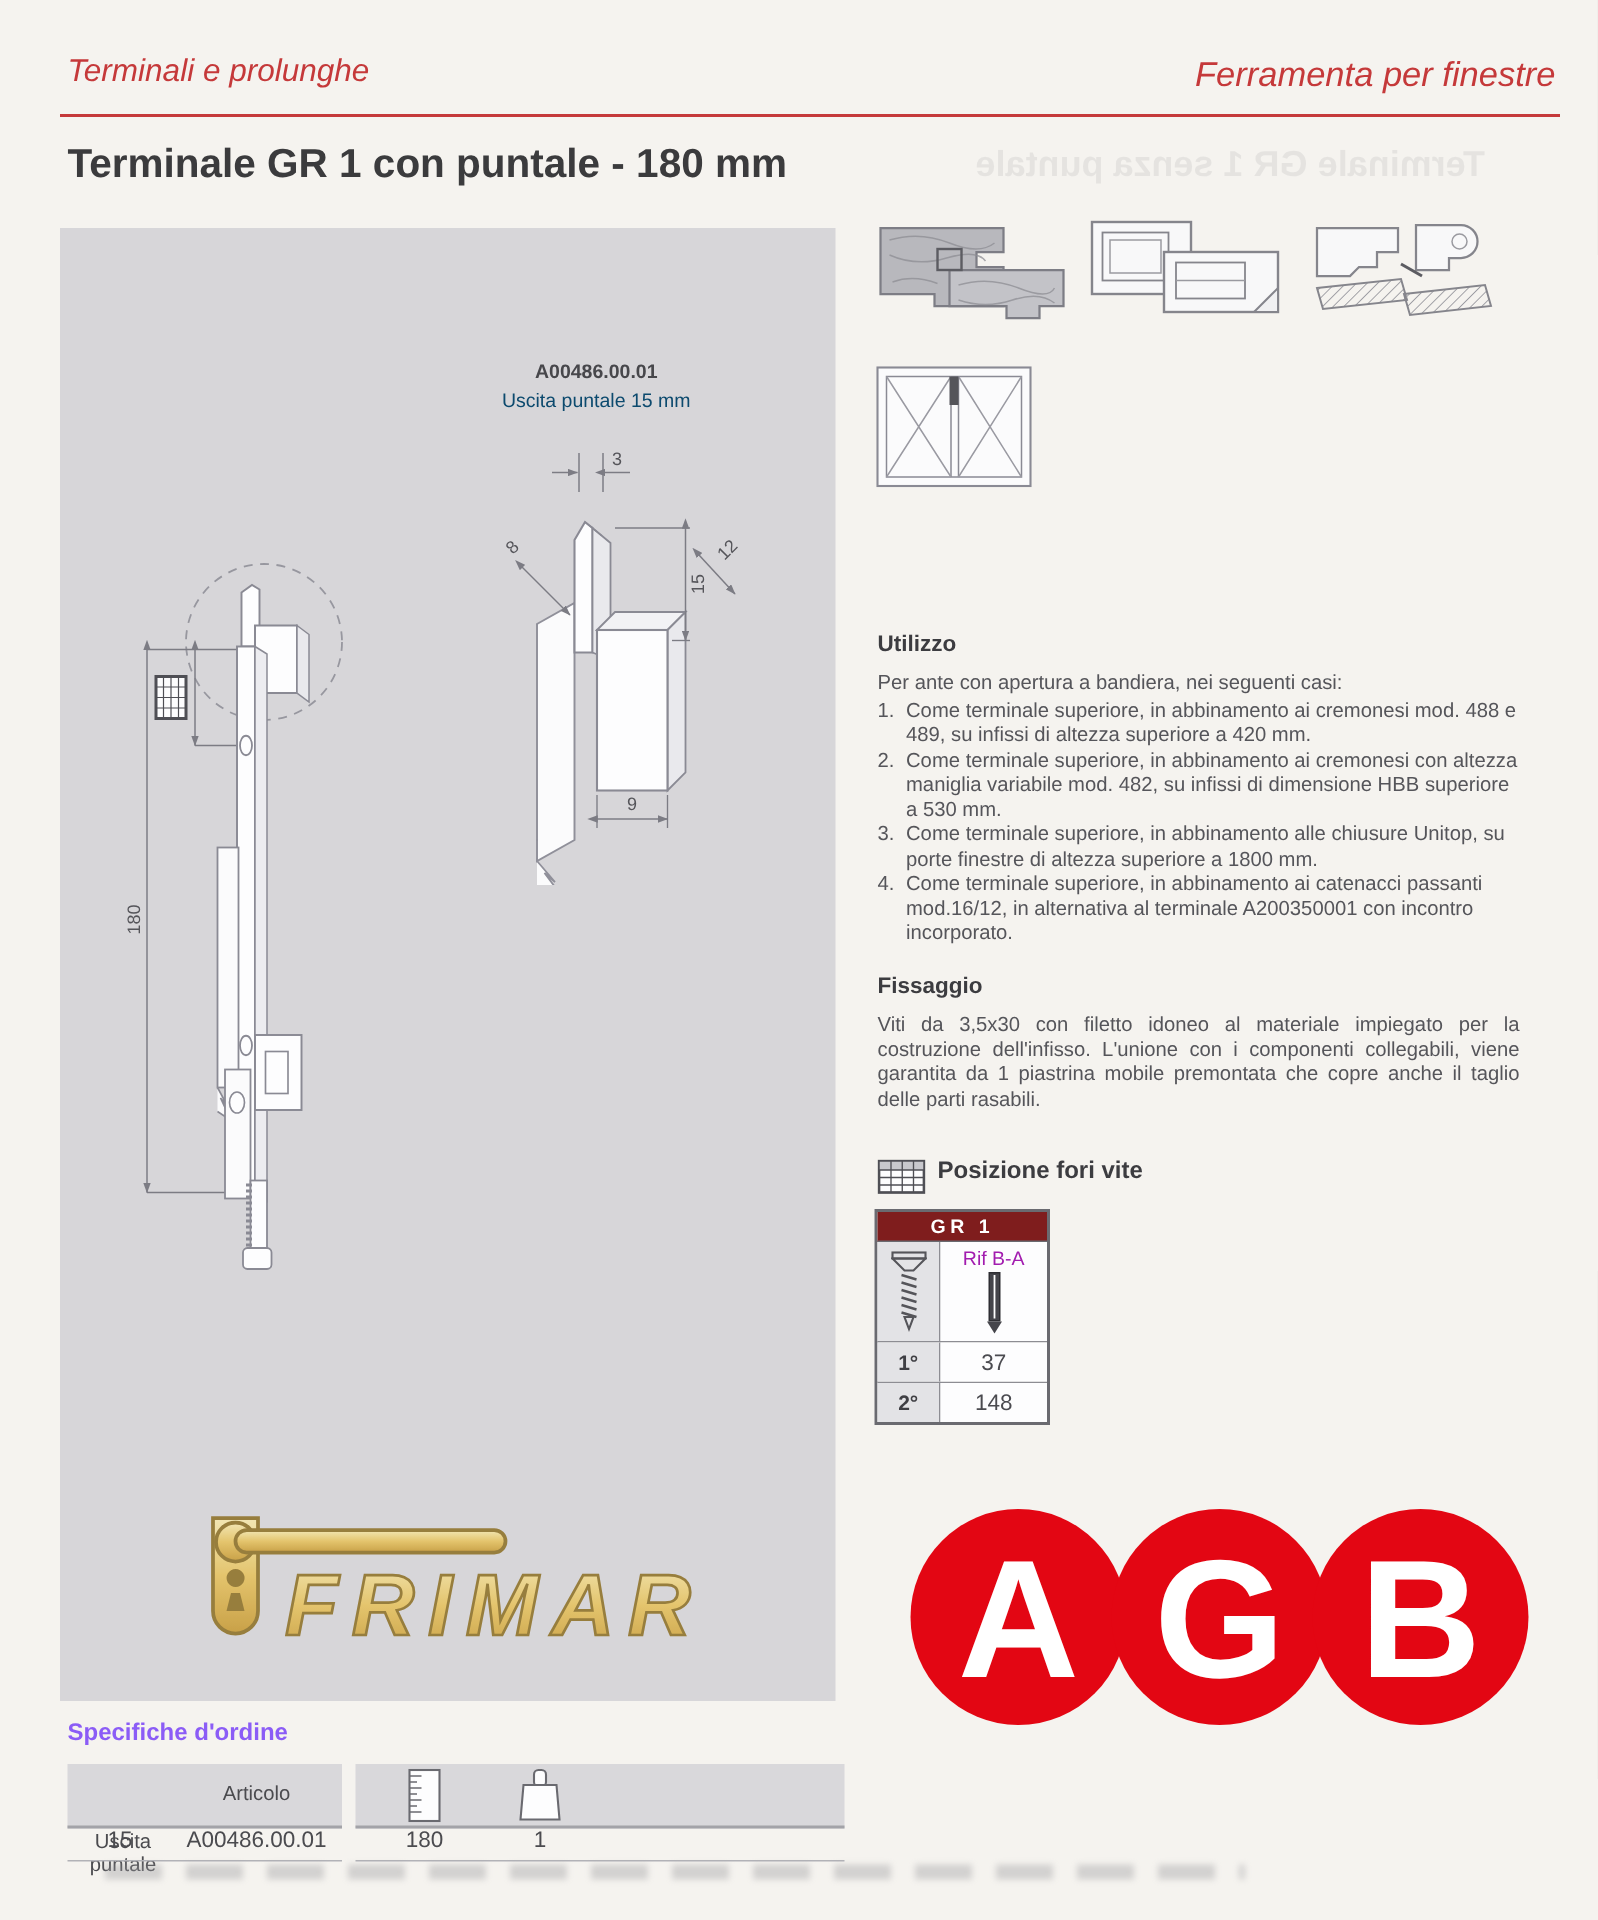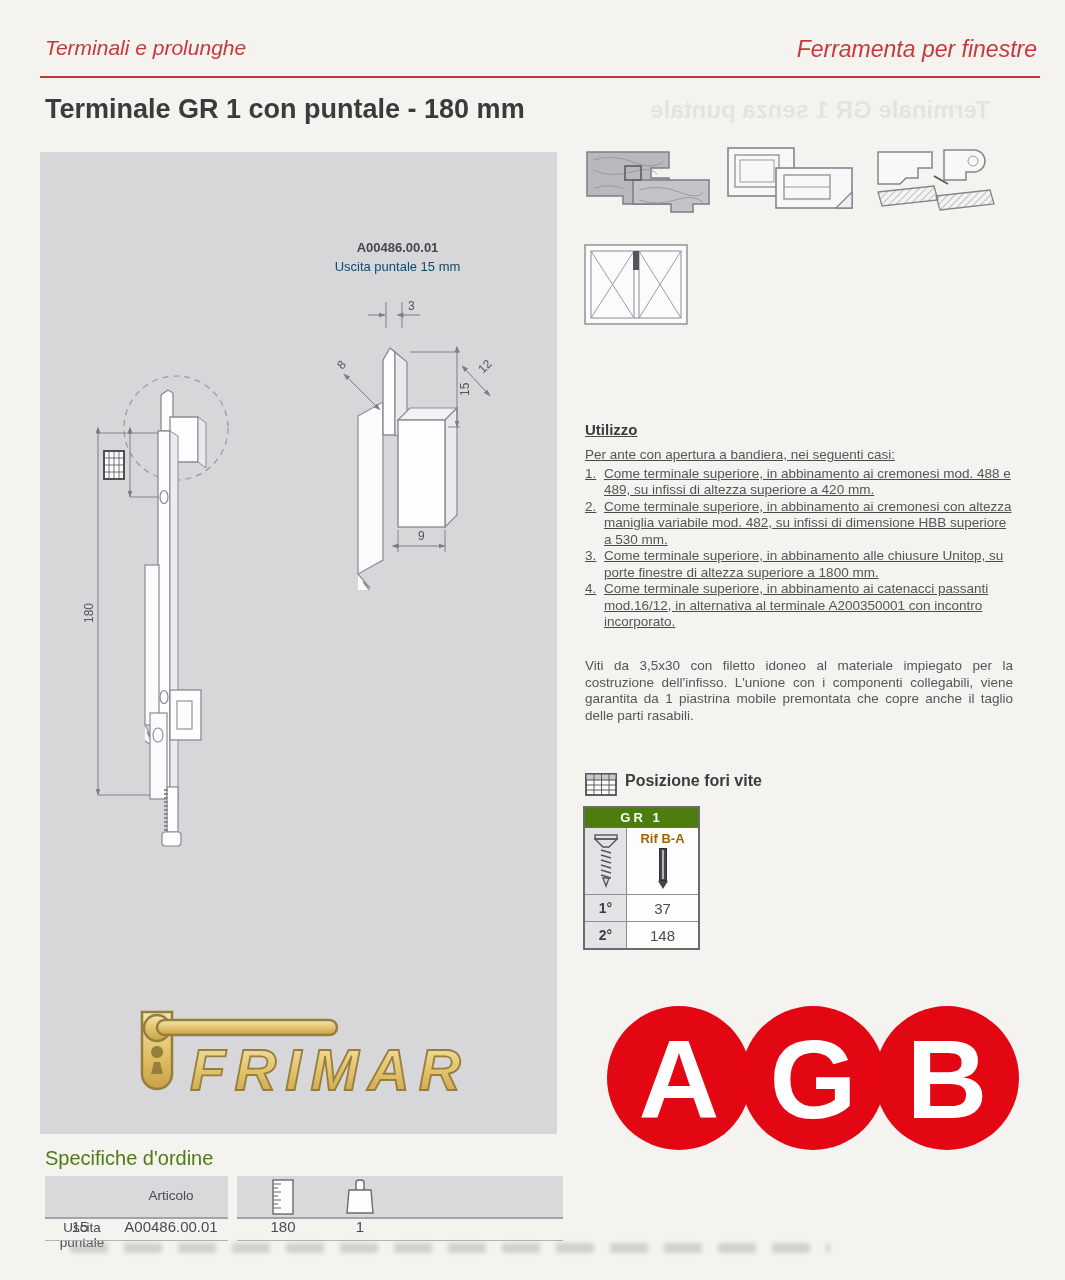--- a/index.html
+++ b/index.html
@@ -27,34 +27,34 @@
   .gap{display:inline-block;width:40px;}
   .uitem{display:flex;}
   .uitem .num{width:19px;flex:none;font-size:13.5px;line-height:16.5px;color:#55555a;}
   .uitem .txt{flex:1;}
 
   
   .fori-head{left:625px;top:772px;font-size:16px;font-weight:bold;color:#3c3c40;}
 
   
   .gr1{left:583px;top:806px;width:113px;border:2px solid #6a6a70;background:#fff;font-size:13px;}
-  .gr1 .thead{height:19px;background:#4d7c0f;color:#fff;font-weight:bold;text-align:center;line-height:19px;letter-spacing:3px;border-bottom:1px solid #6a6a70;}
+  .gr1 .thead{height:19px;background:#7f1d1d;color:#fff;font-weight:bold;text-align:center;line-height:19px;letter-spacing:3px;border-bottom:1px solid #6a6a70;}
   .gr1 .row{display:flex;border-bottom:1px solid #8d8d93;}
   .gr1 .row:last-child{border-bottom:none;}
   .gr1 .c1{width:41px;flex:none;background:#e3e3e6;border-right:1px solid #8d8d93;display:flex;align-items:center;justify-content:center;}
   .gr1 .c2{flex:1;display:flex;align-items:center;justify-content:center;background:#fdfdfe;}
   .gr1 .iconrow{height:66px;}
   .gr1 .vrow{height:26px;}
   .gr1 .pos{font-weight:bold;color:#3f3f44;font-size:14px;}
   .gr1 .val{font-size:15px;color:#4b4b50;}
   .gr1 .c2col{flex-direction:column;justify-content:flex-start;padding-top:3px;}
-  .gr1 .ref{font-weight:bold;color:#a16207;font-size:13px;}
-
-  
-  .ord-head{left:45px;top:1147px;font-size:20px;font-weight:normal;color:#4d7c0f;}
+  .gr1 .ref{font-weight:normal;color:#a21caf;font-size:13px;}
+
+  
+  .ord-head{left:45px;top:1147px;font-size:16px;font-weight:bold;color:#8b5cf6;}
   .band{top:1176px;height:41px;background:#d9d8db;border-bottom:2px solid #a3a3a8;}
   .band-l{left:45px;width:183px;}
   .band-r{left:237px;width:326px;}
   .bhdr{position:absolute;font-size:13.5px;color:#4b4b4f;text-align:center;}
   .rowline{top:1240px;height:1px;background:#b2b2b7;}
   .val-cell{position:absolute;top:1218px;font-size:15px;color:#4b4b4f;text-align:center;}
 
   .smudge{left:70px;top:1243px;width:760px;height:10px;opacity:.38;
     background:repeating-linear-gradient(90deg,#9a9a9e 0 38px,transparent 38px 54px);
     filter:blur(2px);}
@@ -228,21 +228,21 @@
   <svg class="abs" style="left:583px;top:243px;" width="108" height="85" viewBox="0 0 108 85">
     <rect x="2" y="2" width="102" height="79" fill="#fbfbfc" stroke="#8a8a94" stroke-width="1.4"></rect>
     <rect x="8" y="8" width="90" height="67" fill="none" stroke="#8a8a94" stroke-width="1"></rect>
     <line x1="51" y1="8" x2="51" y2="75" stroke="#8a8a94" stroke-width="1"></line>
     <line x1="56" y1="8" x2="56" y2="75" stroke="#8a8a94" stroke-width="1"></line>
     <path d="M8,8 L51,75 M8,75 L51,8 M56,8 L98,75 M56,75 L98,8" stroke="#9a9aa2" stroke-width="1" fill="none"></path>
     <rect x="50" y="8" width="6" height="19" fill="#55555a"></rect>
   </svg>
 
 
-  <div class="abs rc" style="top:421px;text-decoration:underline;">
+  <div class="abs rc" style="top:421px;">
     <div class="h2">Utilizzo</div>
     <p class="body" style="margin:9px 0 2px 0;">Per ante con apertura a bandiera, nei seguenti casi:</p>
     <div class="uitem body">
       <span class="num">1.</span>
       <span class="txt">Come terminale superiore, in abbinamento ai cremonesi mod. 488 e 489, su infissi di altezza superiore a 420 mm.</span>
     </div>
     <div class="uitem body">
       <span class="num">2.</span>
       <span class="txt">Come terminale superiore, in abbinamento ai cremonesi con altezza  maniglia variabile mod. 482, su infissi di dimensione HBB superiore a 530 mm.</span>
     </div>
@@ -250,20 +250,21 @@
       <span class="num">3.</span>
       <span class="txt">Come terminale superiore, in abbinamento alle chiusure Unitop, su porte finestre di altezza superiore a 1800 mm.</span>
     </div>
     <div class="uitem body">
       <span class="num">4.</span>
       <span class="txt">Come terminale superiore, in abbinamento ai catenacci passanti mod.16/12, in alternativa al terminale A200350001 con incontro incorporato.</span>
     </div>
   </div>
 
   <div class="abs rc" style="top:649px;">
+    <div class="h2">Fissaggio</div>
     <p class="body just" style="margin:9px 0 0 0;">Viti da 3,5x30 con filetto idoneo al materiale impiegato per la costruzione dell'infisso. L'unione con i componenti collegabili, viene garantita da 1 piastrina mobile premontata che copre anche il taglio delle parti rasabili.</p>
   </div>
 
   <svg class="abs" style="left:585px;top:773px;" width="32" height="23" viewBox="0 0 32 23">
     <rect x="1" y="1" width="30" height="21" fill="#fdfdfe" stroke="#4f4f55" stroke-width="1.8"></rect>
     <rect x="1" y="1" width="30" height="6" fill="#c8c8cd" stroke="#4f4f55" stroke-width="1"></rect>
     <path d="M1,12 H31 M1,17 H31 M9,1 V22 M16.5,1 V22 M24,1 V22" stroke="#4f4f55" stroke-width="0.9"></path>
   </svg>
   <div class="abs fori-head">Posizione fori vite</div>
 

